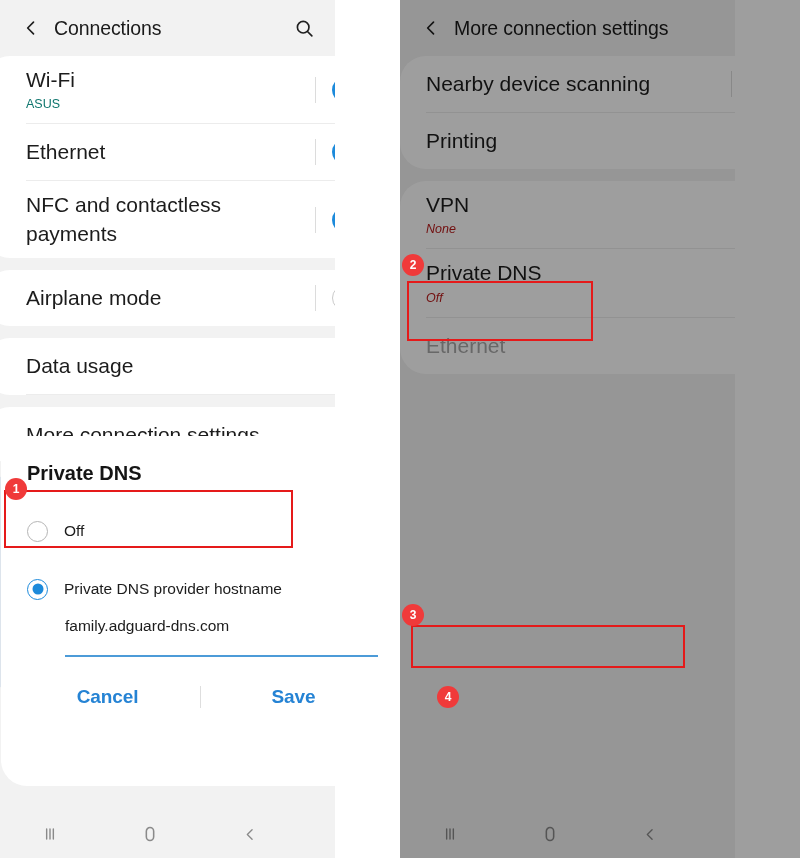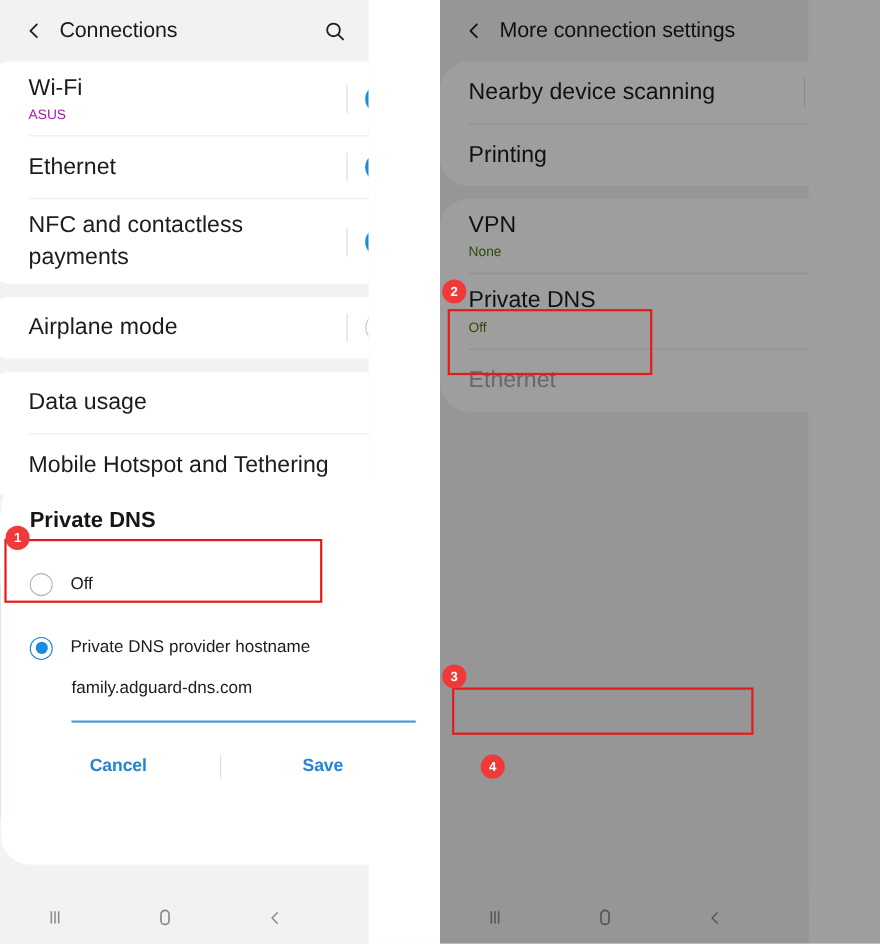--- a/index.html
+++ b/index.html
@@ -52,22 +52,22 @@
   }
   .panel-right .card { margin-left: 0; width: 416px; padding-left: 0; }
 
   .row {
     position: relative; display: flex; align-items: center;
     min-height: 56px; padding: 10px 22px 10px 26px;
   }
   .row-text { flex: 1 1 auto; min-width: 0; }
   .row-title { font-size: 21px; color: #1c1c1c; line-height: 1.35; }
   .row-sub { font-size: 12.5px; line-height: 1.45; margin-top: 1px; }
-  .row-sub.blue { color: #a21caf; }
-  .row-sub.grey { color: #4d7c0f; }
+  .row-sub.blue { color: #0f766e; }
+  .row-sub.grey { color: #b91c1c; font-style: italic; }
   .row-title.dim { color: #a8a8a8; }
   .divider {
     height: 1px; background: #ececec; margin-left: 26px; margin-right: 22px;
   }
 
   
   .tg-wrap { display: flex; align-items: center; flex: 0 0 auto; }
   .tg-sep { width: 1px; height: 26px; background: #dcdcdc; margin-right: 16px; }
   .toggle {
     position: relative; width: 46px; height: 26px; border-radius: 13px;
@@ -135,21 +135,21 @@
   .dlg-input {
     font-size: 15.5px; color: #1c1c1c;
     padding-bottom: 20px; border-bottom: 2px solid #4c9bd8;
     min-height: 28px;
   }
   .dlg-actions {
     display: flex; align-items: center; margin-top: 12px;
     height: 56px; padding: 0 14px;
   }
   .dlg-btn {
-    flex: 1 1 0; text-align: center; font-size: 16px;
+    flex: 1 1 0; text-align: center; font-size: 19px;
     font-weight: bold; color: #2583d4; letter-spacing: -0.1px;
   }
   .dlg-btn-sep { width: 1px; height: 22px; background: #dedede; }
 
   
   .anno-box {
     position: absolute; border: 2px solid #e51a1a;
     z-index: 80; pointer-events: none; background: transparent;
   }
   .anno-badge {
@@ -235,25 +235,20 @@
       </div>
     </div>
 
     <div class="card">
       <div class="row">
         <div class="row-text">
           <div class="row-title">Data usage</div>
         </div>
       </div>
       <div class="divider"></div>
-      <div class="row">
-        <div class="row-text">
-          <div class="row-title">Mobile Hotspot and Tethering</div>
-        </div>
-      </div>
     </div>
 
     <div class="card">
       <div class="row">
         <div class="row-text">
           <div class="row-title">More connection settings</div>
         </div>
       </div>
     </div>
 

